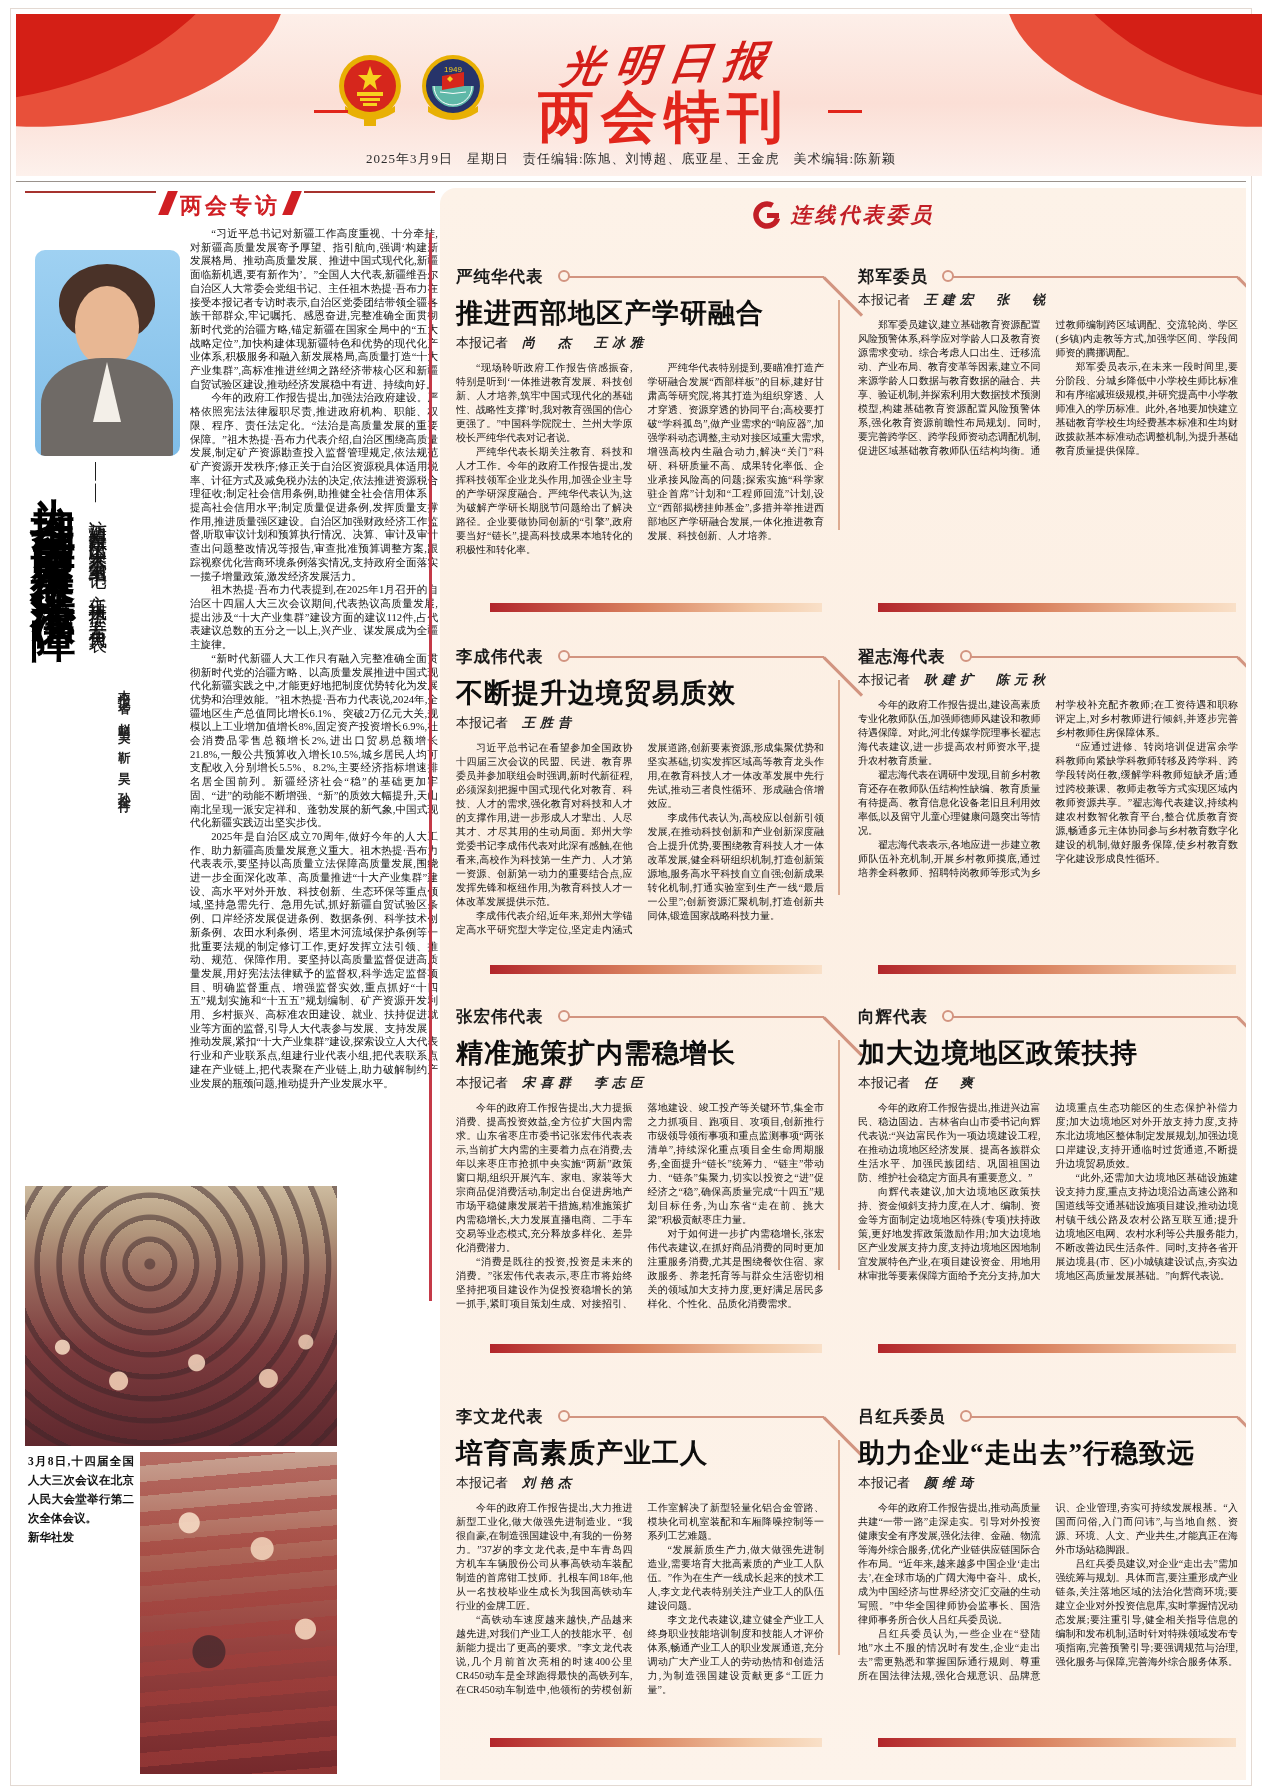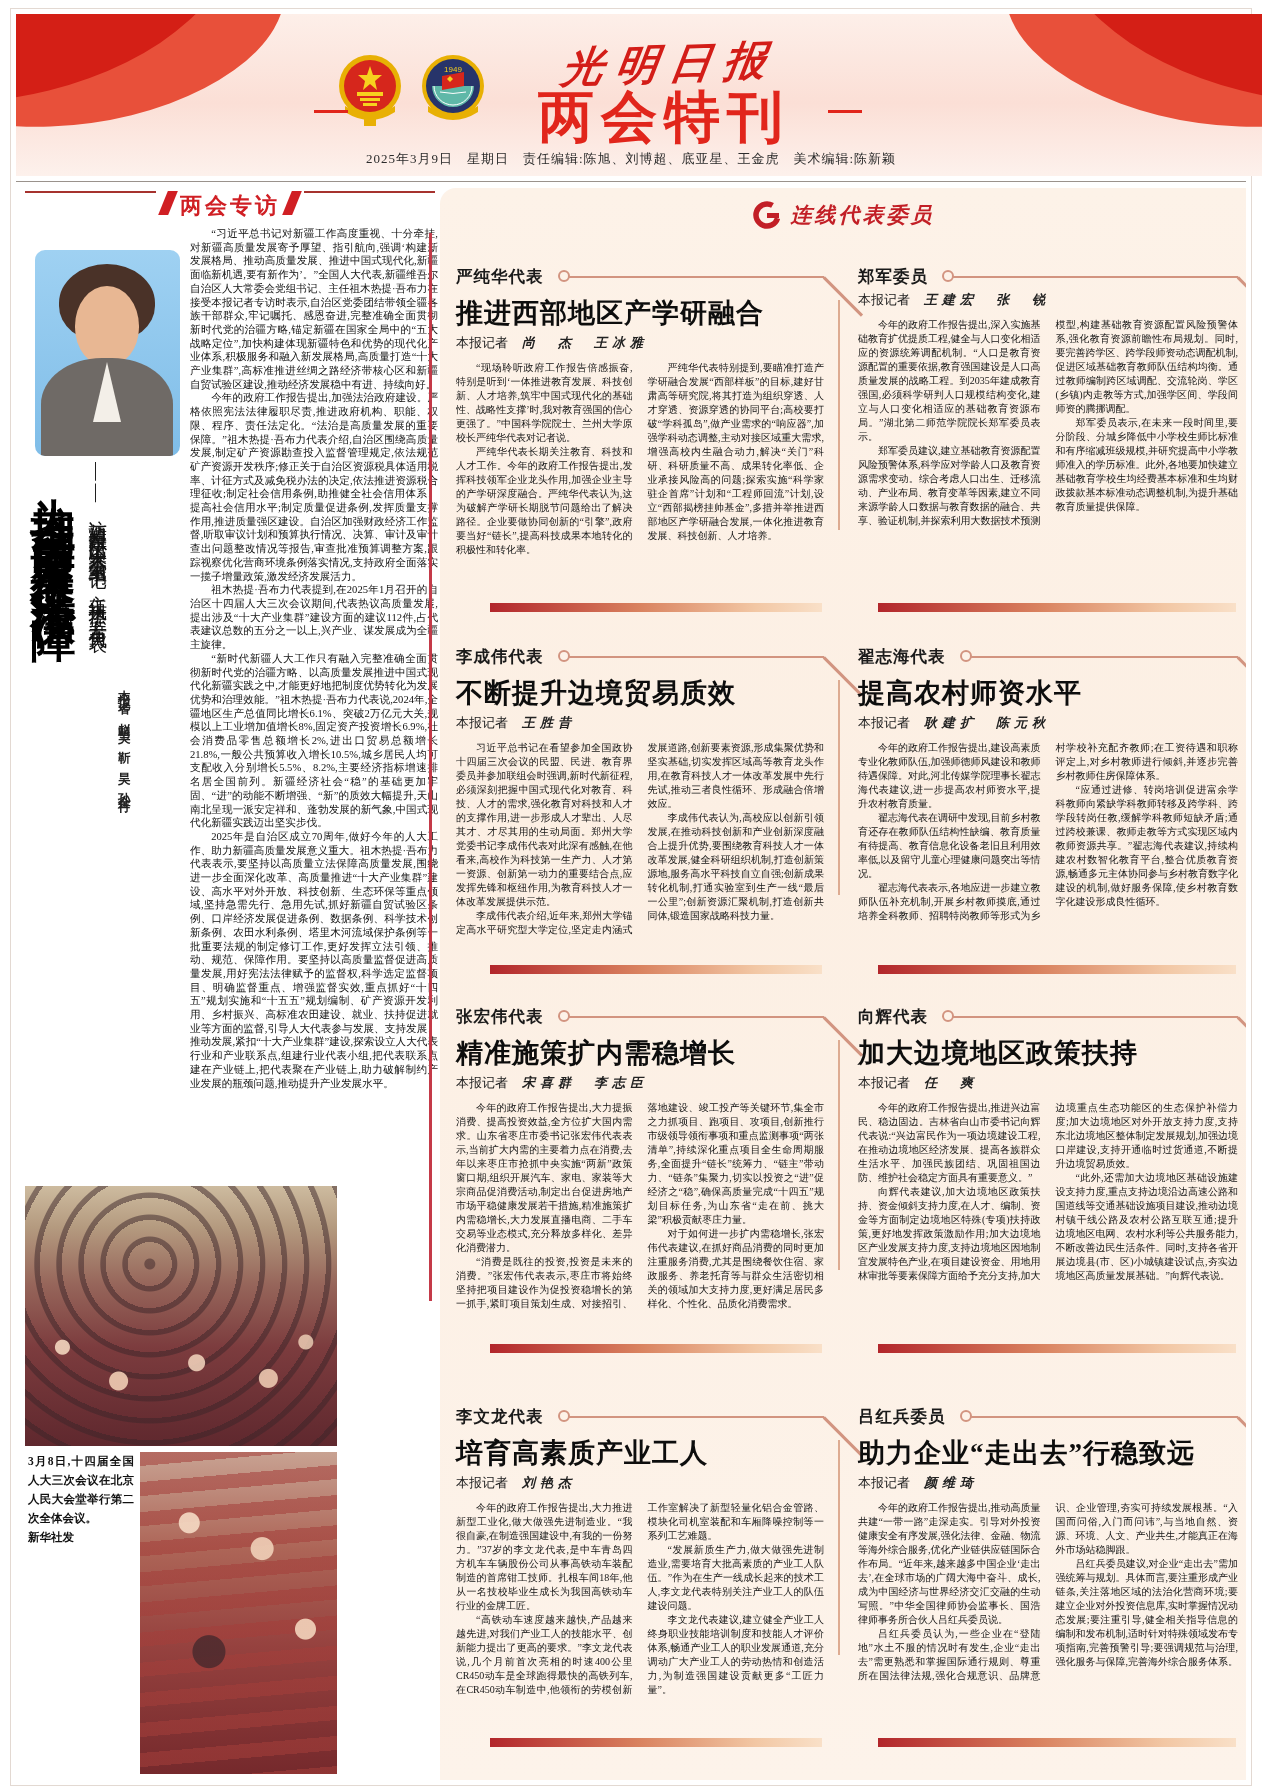--- a/index.html
+++ b/index.html
@@ -227,21 +227,20 @@
     <div class="sep"></div>
   </article>
 
   <article class="art c2 r1">
     <div class="kicker-row">
         <span class="kicker">郑军委员</span>
         <span class="kline"></span>
       </div>
     <div class="byline"><span>本报记者</span><span class="byn">王建宏　张　锐</span></div>
     <div class="art-body">
-        <p>今年的政府工作报告提出,深入实施基础教育扩优提质工程,健全与人口变化相适应的资源统筹调配机制。“人口是教育资源配置的重要依据,教育强国建设是人口高质量发展的战略工程。到2035年建成教育强国,必须科学研判人口规模结构变化,建立与人口变化相适应的基础教育资源布局。”湖北第二师范学院院长郑军委员表示。</p>
         <p>郑军委员建议,建立基础教育资源配置风险预警体系,科学应对学龄人口及教育资源需求变动。综合考虑人口出生、迁移流动、产业布局、教育变革等因素,建立不同来源学龄人口数据与教育数据的融合、共享、验证机制,并探索利用大数据技术预测模型,构建基础教育资源配置风险预警体系,强化教育资源前瞻性布局规划。同时,要完善跨学区、跨学段师资动态调配机制,促进区域基础教育教师队伍结构均衡。通过教师编制跨区域调配、交流轮岗、学区(乡镇)内走教等方式,加强学区间、学段间师资的腾挪调配。</p>
         <p>郑军委员表示,在未来一段时间里,要分阶段、分城乡降低中小学校生师比标准和有序缩减班级规模,并研究提高中小学教师准入的学历标准。此外,各地要加快建立基础教育学校生均经费基本标准和生均财政拨款基本标准动态调整机制,为提升基础教育质量提供保障。</p>
       </div>
     <div class="sep"></div>
   </article>
 
   <article class="art c1 r2">
     <div class="kicker-row">
         <span class="kicker">李成伟代表</span>
         <span class="kline"></span>
@@ -254,21 +253,20 @@
         <p>李成伟代表认为,高校应以创新引领发展,在推动科技创新和产业创新深度融合上提升优势,要围绕教育科技人才一体改革发展,健全科研组织机制,打造创新策源地,服务高水平科技自立自强;创新成果转化机制,打通实验室到生产一线“最后一公里”;创新资源汇聚机制,打造创新共同体,锻造国家战略科技力量。</p>
       </div>
     <div class="sep"></div>
   </article>
 
   <article class="art c2 r2">
     <div class="kicker-row">
         <span class="kicker">翟志海代表</span>
         <span class="kline"></span>
       </div>
-    <h2 class="headline">提高农村师资水平</h2>
     <div class="byline"><span>本报记者</span><span class="byn">耿建扩　陈元秋</span></div>
     <div class="art-body">
         <p>今年的政府工作报告提出,建设高素质专业化教师队伍,加强师德师风建设和教师待遇保障。对此,河北传媒学院理事长翟志海代表建议,进一步提高农村师资水平,提升农村教育质量。</p>
         <p>翟志海代表在调研中发现,目前乡村教育还存在教师队伍结构性缺编、教育质量有待提高、教育信息化设备老旧且利用效率低,以及留守儿童心理健康问题突出等情况。</p>
         <p>翟志海代表表示,各地应进一步建立教师队伍补充机制,开展乡村教师摸底,通过培养全科教师、招聘特岗教师等形式为乡村学校补充配齐教师;在工资待遇和职称评定上,对乡村教师进行倾斜,并逐步完善乡村教师住房保障体系。</p>
         <p>“应通过进修、转岗培训促进富余学科教师向紧缺学科教师转移及跨学科、跨学段转岗任教,缓解学科教师短缺矛盾;通过跨校兼课、教师走教等方式实现区域内教师资源共享。”翟志海代表建议,持续构建农村数智化教育平台,整合优质教育资源,畅通多元主体协同参与乡村教育数字化建设的机制,做好服务保障,使乡村教育数字化建设形成良性循环。</p>
       </div>
     <div class="sep"></div>
   </article>
 

